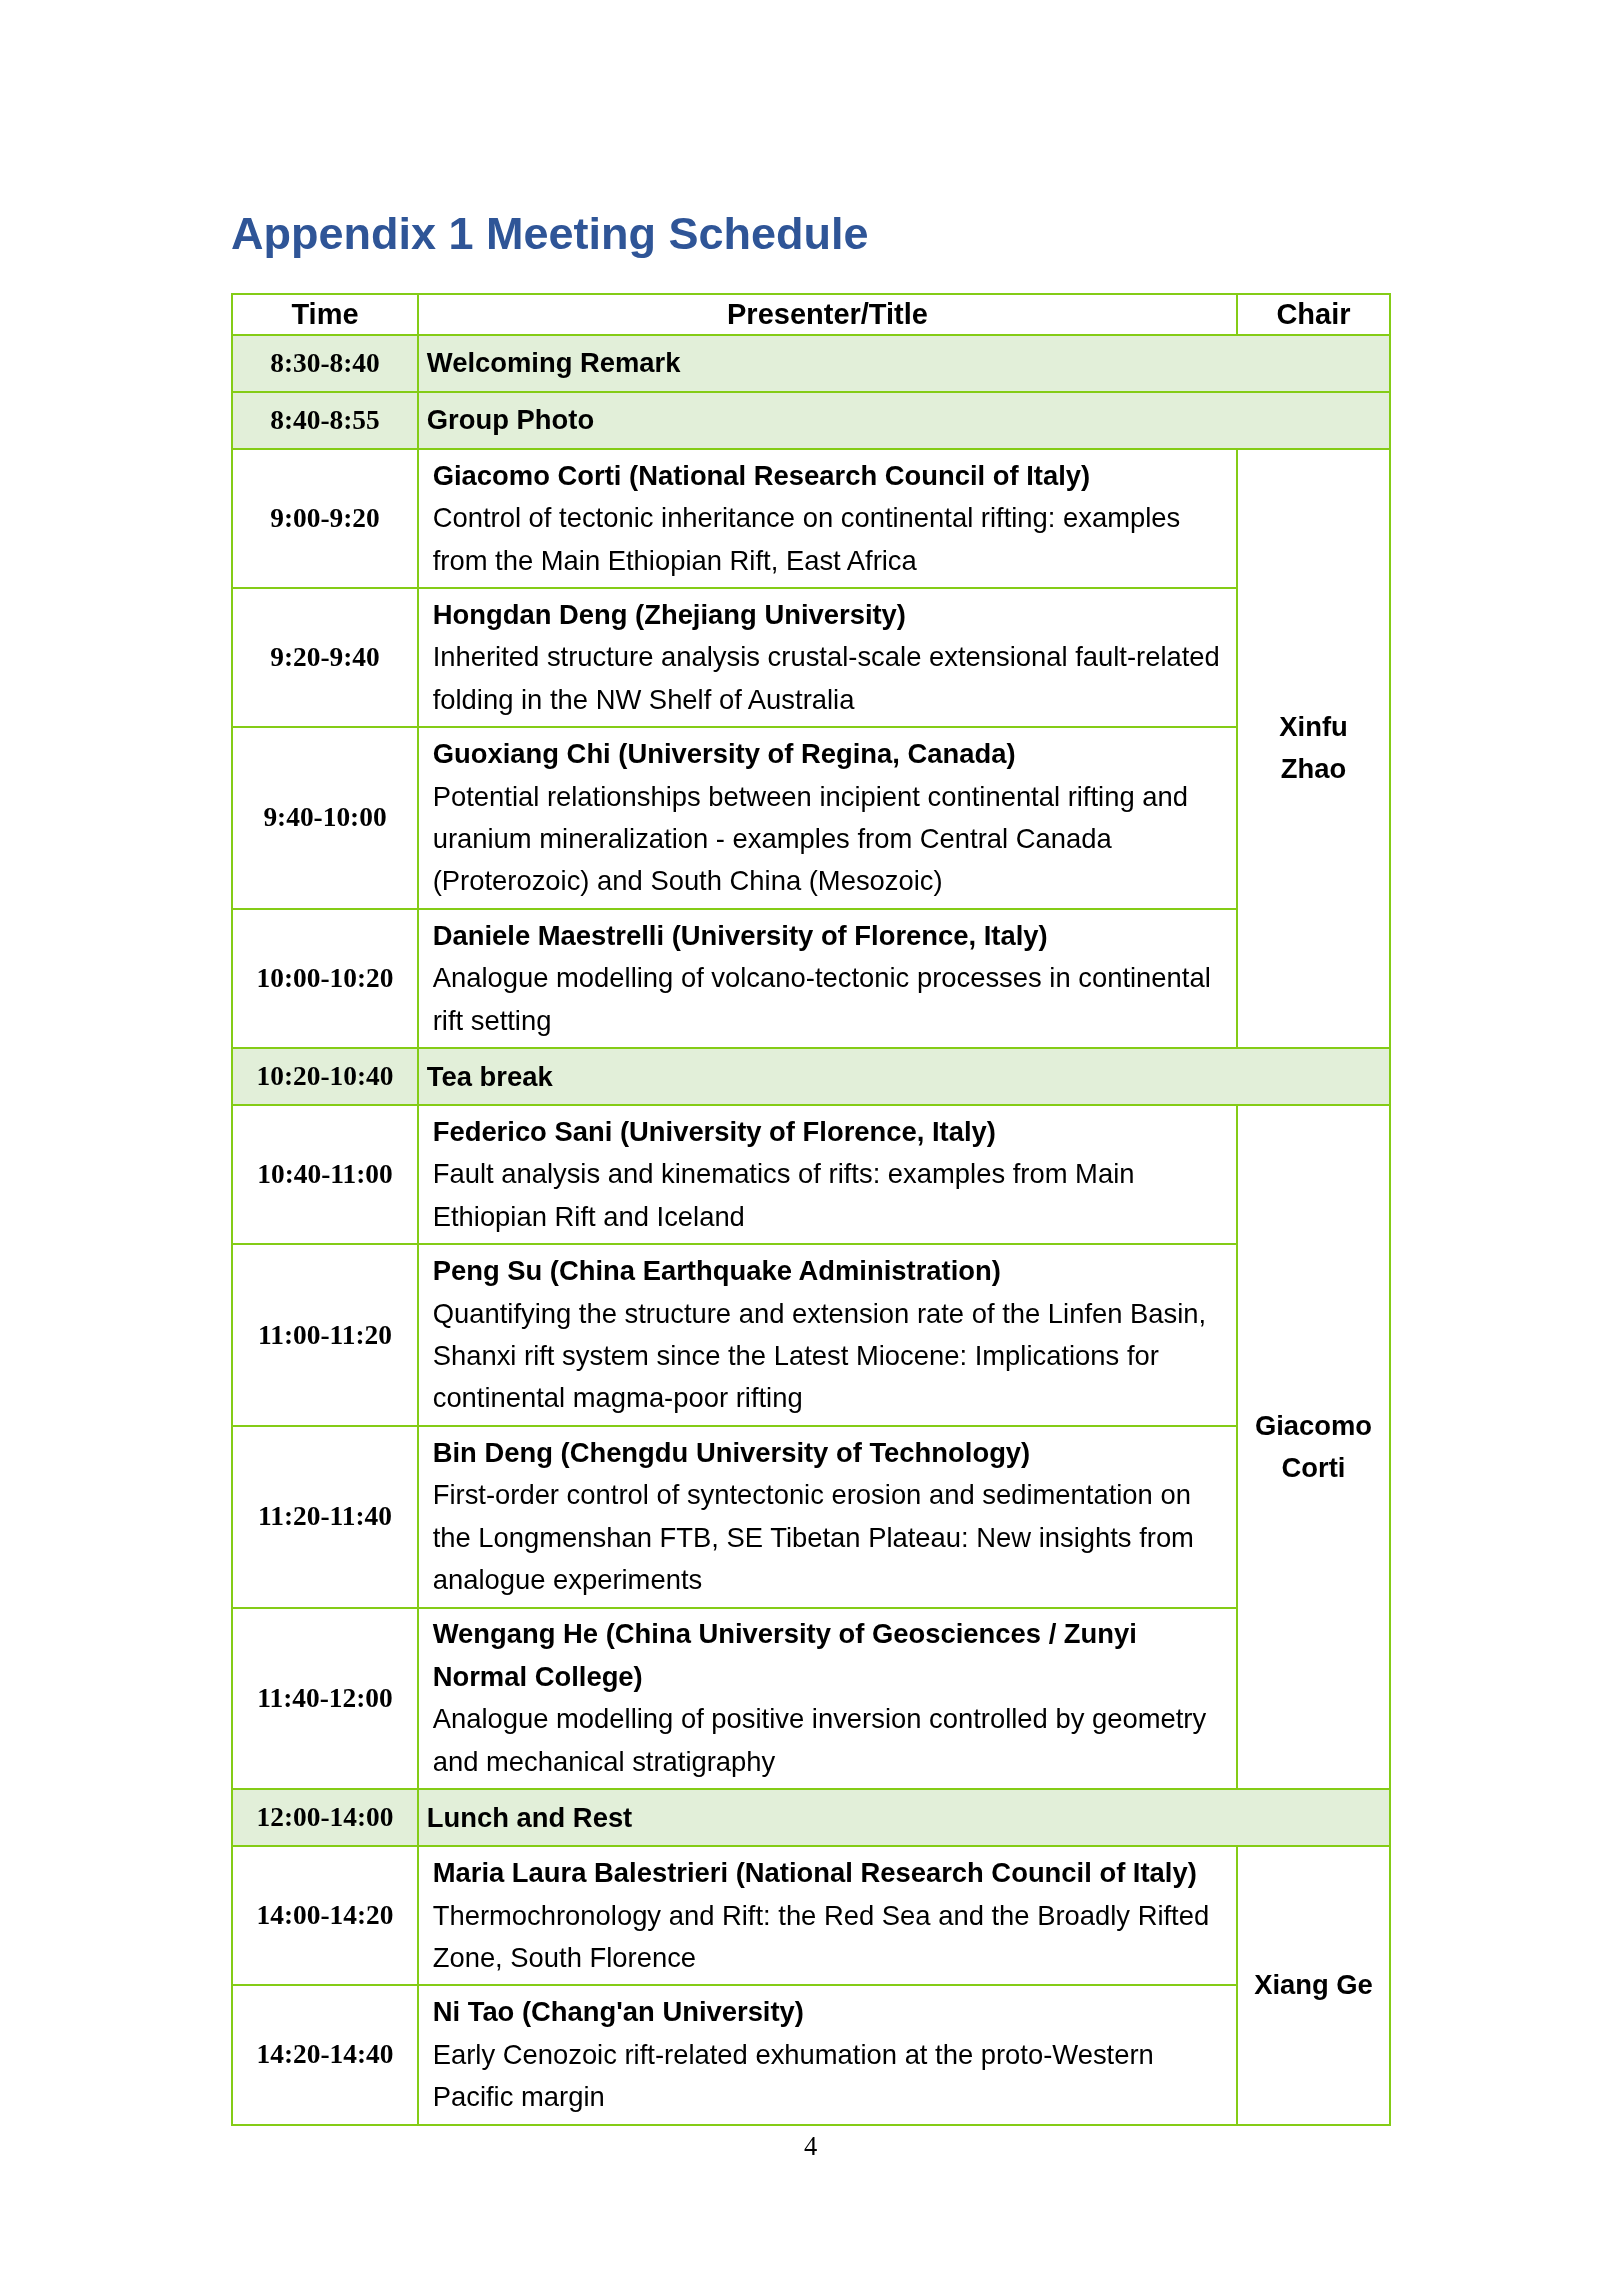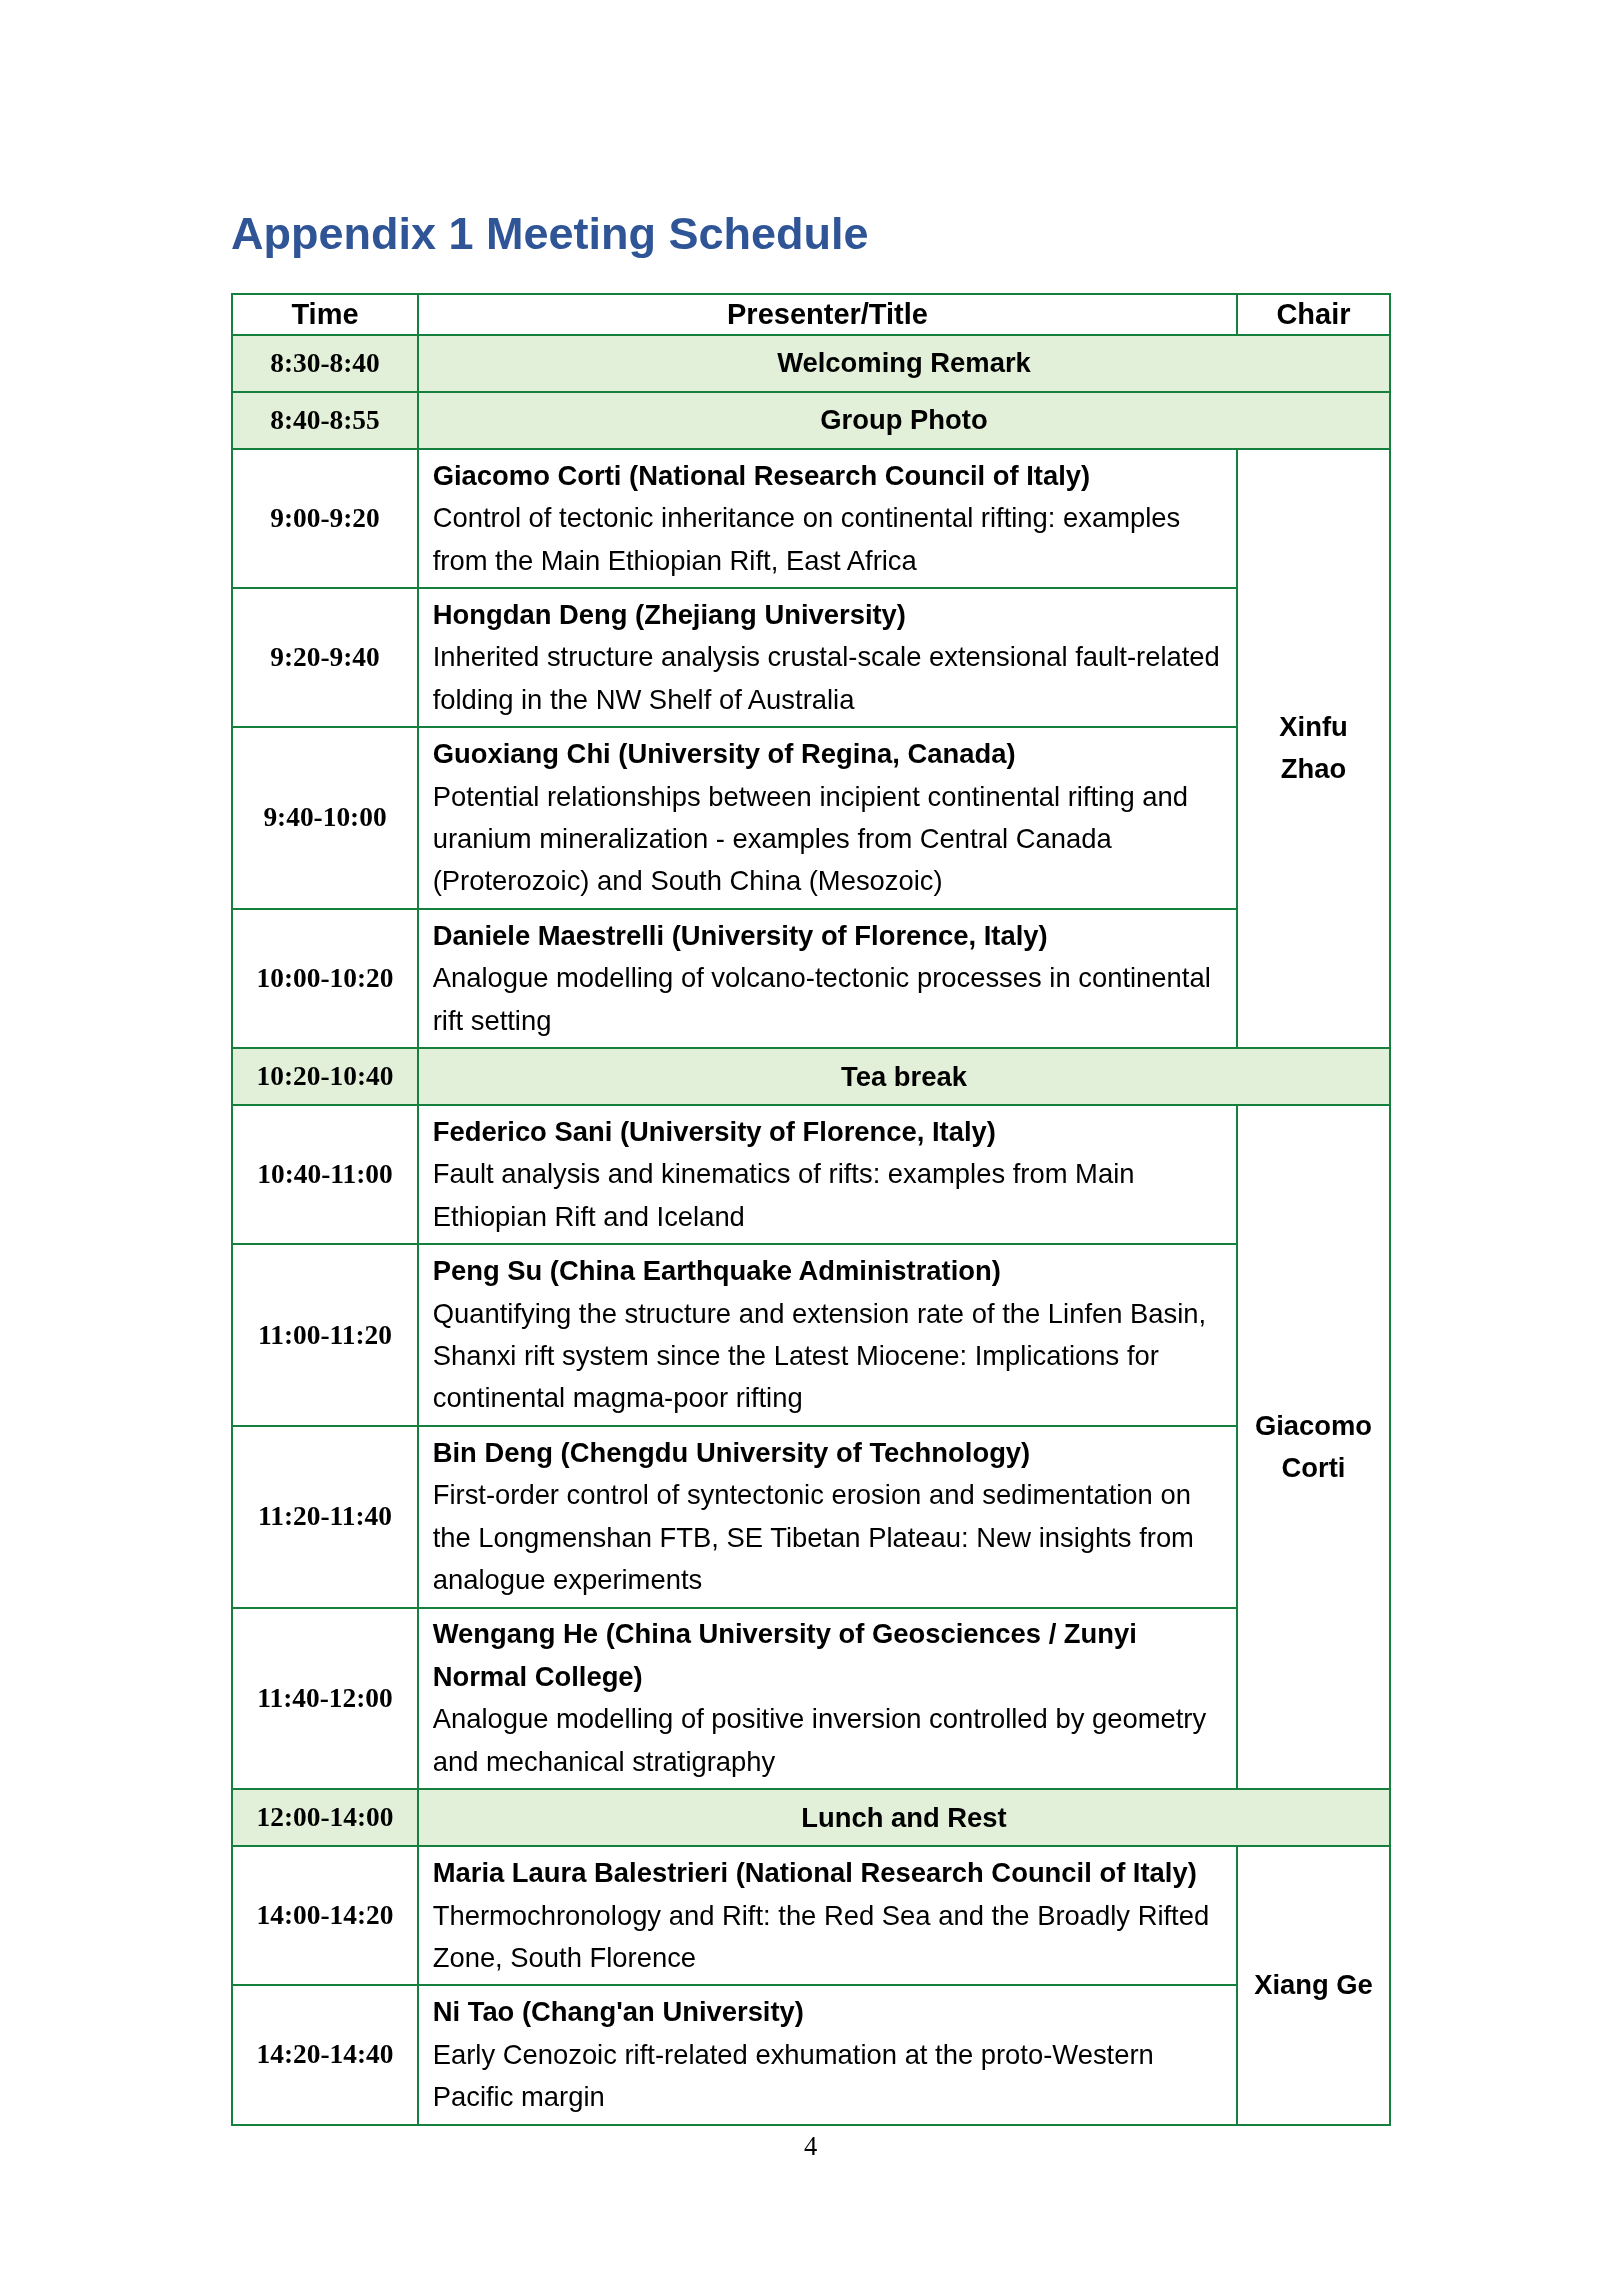--- a/index.html
+++ b/index.html
@@ -22,42 +22,41 @@
     font-weight: bold;
     margin-bottom: 9.8px;
     white-space: nowrap;
   }
   table.schedule {
     border-collapse: collapse;
     width: 1159px;
     table-layout: fixed;
   }
   table.schedule th, table.schedule td {
-    border: 2px solid #15803d;
+    border: 2px solid #84cc16;
   }
   th.head-cell {
     font-size: 29px;
     font-weight: bold;
     text-align: center;
     padding: 2.9px 3.9px;
     background: #fff;
   }
   td.time-cell {
     font-size: 27.4px;
     font-weight: bold;
     text-align: center;
     vertical-align: middle;
     padding: 2px 3.9px;
     font-family: Liberation Serif, serif;
   }
   tr.break-row td { background: var(--highlight, #E2EFD9); }
   td.break-cell {
     font-size: 27.4px;
     font-weight: bold;
-    text-align: center;
     vertical-align: middle;
     height: 57px;
     padding: 3.9px 7.8px;
   }
   tr.break-row td.time-cell { height: 57px; }
   td.talk-cell {
     font-size: 27.4px;
     line-height: 1.55;
     vertical-align: middle;
     padding: 4.9px 15.7px 4.9px 13.7px;

